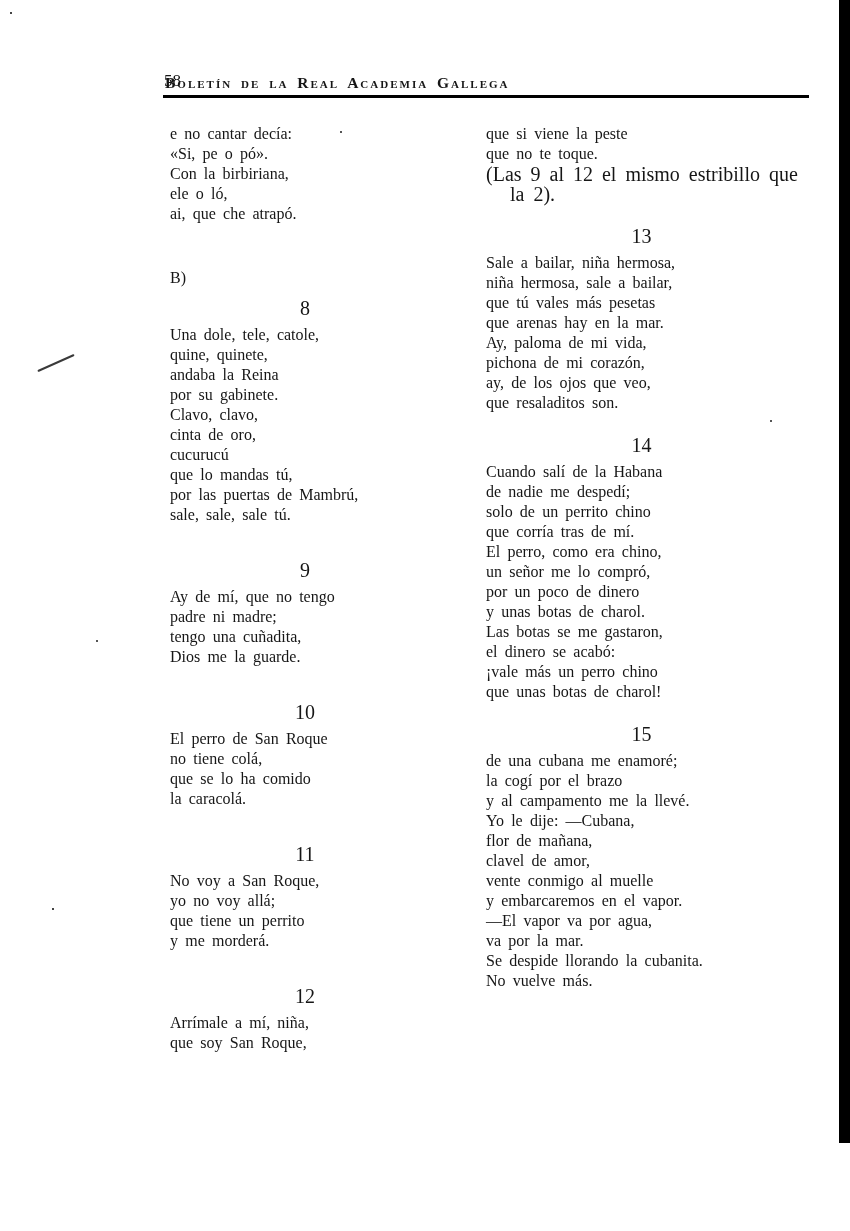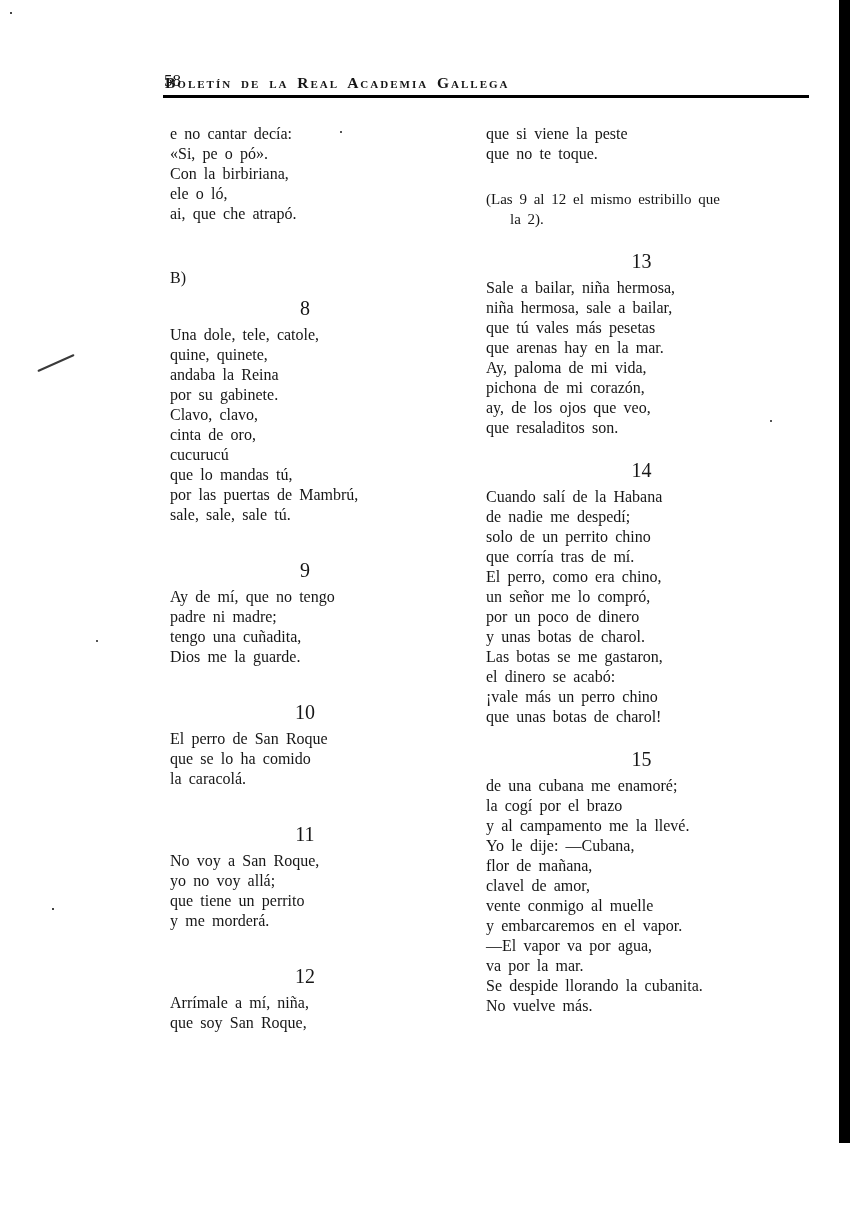--- a/index.html
+++ b/index.html
@@ -75,22 +75,21 @@
     font-size: 16px; line-height: 20px;
   }
   .stanza-number {
     text-align: center;
     font-size: 20px; line-height: 20px;
   }
   .col-left .stanza-number  { margin: 35px 38px 7px 0; }
   .col-left .stanza-first .stanza-number { margin-top: 10px; }
   .col-right .stanza-number { margin: 22px 18px 7px 0; }
   .note {
-    margin-top: 25px;
-    font-size: 15px; line-height: 20px;
+    font-size: 20px; line-height: 20px;
     word-spacing: 0.2em;
   }
   .note .indent { padding-left: 24px; }
 </style>
 </head>
 <body>
 
 <div class="page">
 
   <div class="scan-bar"></div>
@@ -136,20 +135,21 @@
             <div class="verse-line">padre ni madre;</div>
             <div class="verse-line">tengo una cuñadita,</div>
             <div class="verse-line">Dios me la guarde.</div>
           </div>
       </div>
 
       <div class="stanza">
         <div class="stanza-number">10</div>
         <div class="verse">
             <div class="verse-line">El perro de San Roque</div>
+            <div class="verse-line">no tiene colá,</div>
             <div class="verse-line">que se lo ha comido</div>
             <div class="verse-line">la caracolá.</div>
           </div>
       </div>
 
       <div class="stanza">
         <div class="stanza-number">11</div>
         <div class="verse">
             <div class="verse-line">No voy a San Roque,</div>
             <div class="verse-line">yo no voy allá;</div>

